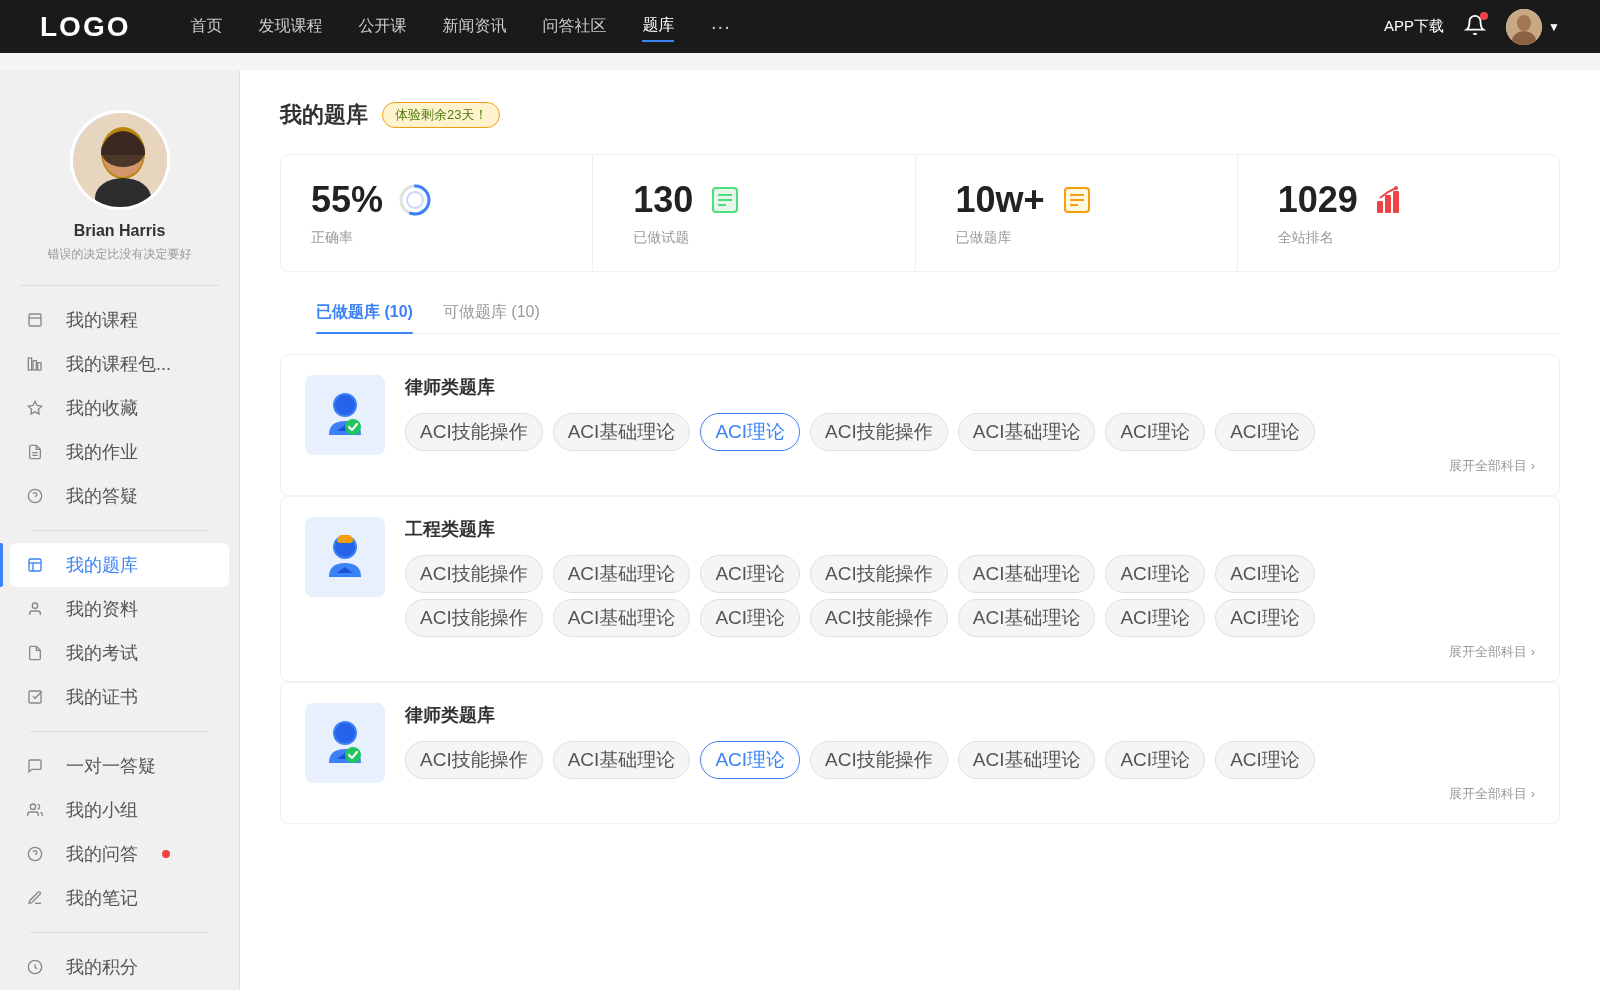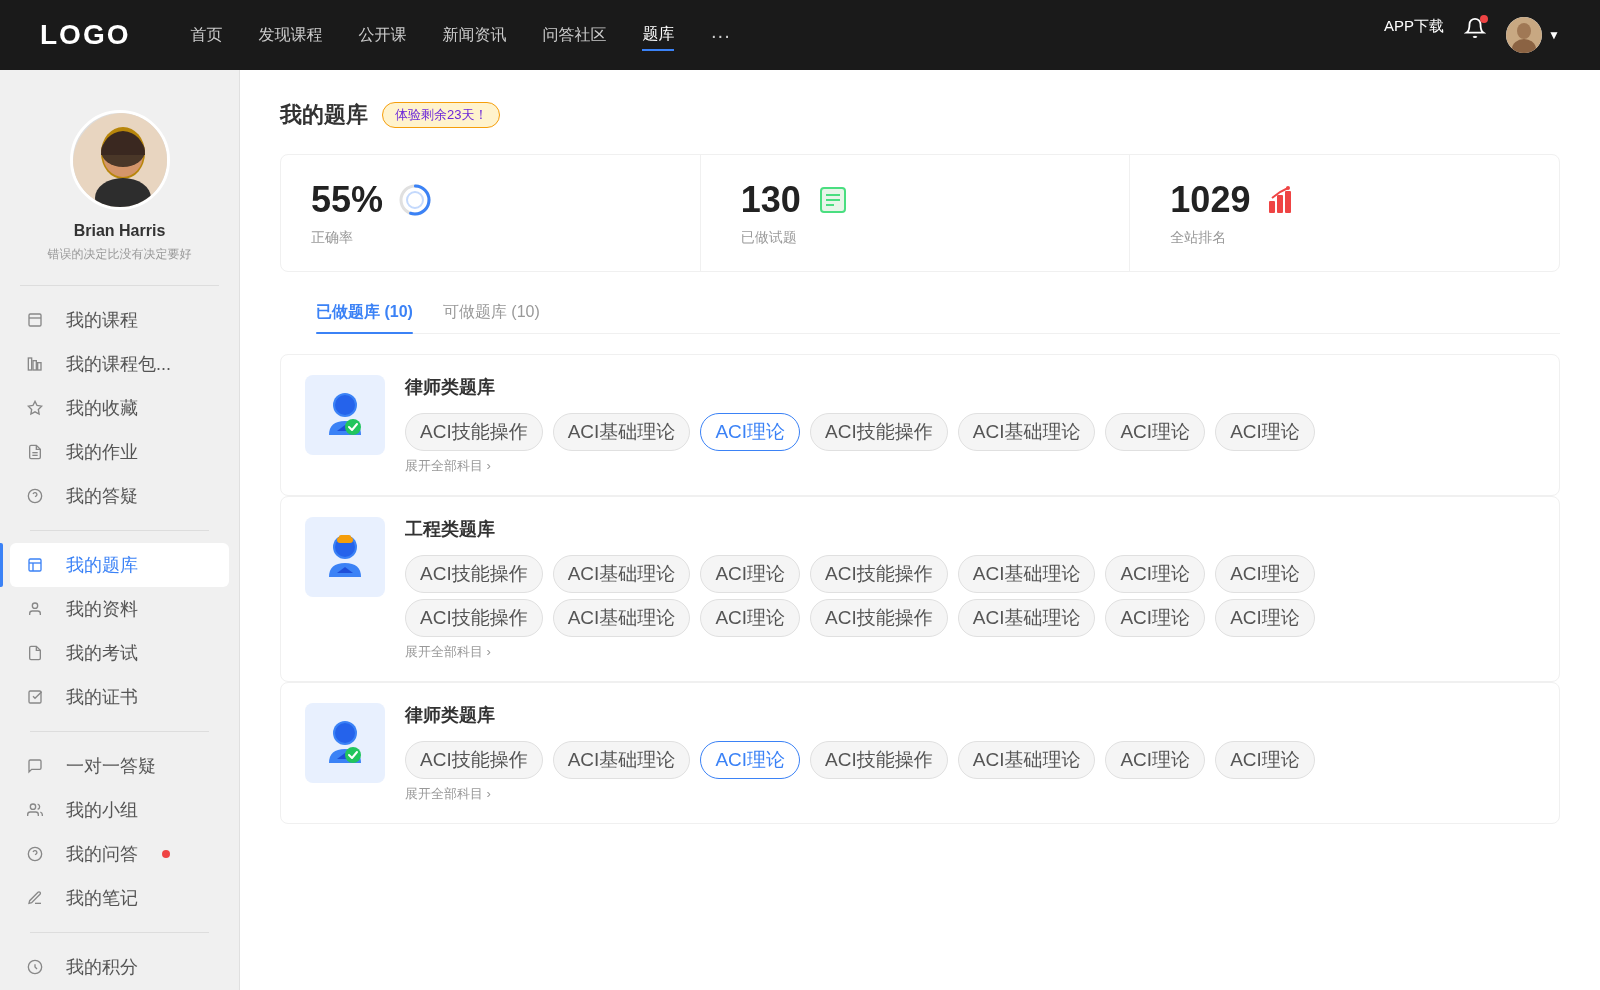--- a/index.html
+++ b/index.html
@@ -1,25 +1,25 @@
 <!DOCTYPE html>
 <html><head>
   <meta charset="utf-8">
   <style>
     * { margin: 0; padding: 0; box-sizing: border-box; }
     body { font-family: 'PingFang SC', 'Microsoft YaHei', sans-serif; background: #f5f5f5; width: 1600px; min-height: 990px; overflow-x: hidden; }
 
     
-    .header { background: #1a1a1a; height: 70px; display: flex; align-items: center; padding: 14px 40px; position: fixed; top: 0; left: 0; right: 0; z-index: 100; }
+    .header { background: #1a1a1a; height: 53px; display: flex; align-items: center; padding: 14px 40px; position: fixed; top: 0; left: 0; right: 0; z-index: 100; }
     .logo { color: white; font-size: 28px; font-weight: bold; margin-right: 60px; letter-spacing: 2px; }
     .nav { display: flex; align-items: center; gap: 36px; flex: 1; }
     .nav-item { color: #ccc; font-size: 16px; cursor: pointer; padding: 4px 0; }
     .nav-item.active { color: white; border-bottom: 2px solid #3b82f6; }
     .nav-more { color: #ccc; font-size: 20px; cursor: pointer; }
-    .header-right { display: flex; align-items: flex-start; gap: 20px; }
+    .header-right { display: flex; align-items: center; gap: 20px; }
     .app-download { color: white; font-size: 15px; cursor: pointer; }
     .bell-icon { position: relative; cursor: pointer; }
     .bell-dot { position: absolute; top: -2px; right: -2px; width: 8px; height: 8px; background: #ef4444; border-radius: 50%; }
     .avatar-wrapper { display: flex; align-items: center; gap: 6px; cursor: pointer; }
     .avatar-img { width: 36px; height: 36px; border-radius: 50%; background: #ddd; overflow: hidden; }
     .chevron { color: white; font-size: 12px; }
 
     
     .page-body { margin-top: 70px; display: flex; min-height: calc(990px - 70px); }
 
@@ -37,21 +37,21 @@
     .menu-icon { width: 18px; height: 18px; display: flex; align-items: center; justify-content: center; font-size: 16px; color: #888; flex-shrink: 0; }
     .sidebar-menu-item.active .menu-icon { color: #3b82f6; }
     .dot-badge { width: 8px; height: 8px; background: #ef4444; border-radius: 50%; display: inline-block; margin-left: 2px; }
 
     
     .main-content { flex: 1; background: white; padding: 30px 40px; overflow-y: auto; }
 
     
     .page-title-row { display: flex; align-items: center; gap: 14px; margin-bottom: 24px; }
     .page-title { font-size: 22px; font-weight: bold; color: #333; }
-    .trial-badge { background: #fff3cd; color: #6d28d9; border: 1px solid #f59e0b; border-radius: 20px; padding: 3px 12px; font-size: 13px; }
+    .trial-badge { background: #fff3cd; color: #4d7c0f; border: 1px solid #f59e0b; border-radius: 20px; padding: 3px 12px; font-size: 13px; }
 
     
     .stats-row { display: flex; gap: 10px; margin-bottom: 30px; border: 1px solid #f0f0f0; border-radius: 8px; overflow: hidden; }
     .stat-item { flex: 1; padding: 24px 30px; display: flex; flex-direction: column; gap: 8px; border-right: 1px solid #f0f0f0; }
     .stat-item:last-child { border-right: none; }
     .stat-top { display: flex; align-items: center; gap: 14px; }
     .stat-value { font-size: 36px; font-weight: bold; color: #222; }
     .stat-icon { width: 36px; height: 36px; display: flex; align-items: center; justify-content: center; }
     .stat-label { font-size: 14px; color: #999; }
 
@@ -62,21 +62,21 @@
     .tab.active::after { content: ''; position: absolute; bottom: -1px; left: 0; right: 0; height: 2px; background: #3b82f6; border-radius: 1px; }
 
     
     .subject-card { border: 1px solid #f0f0f0; border-radius: 8px; padding: 20px 24px; display: flex; align-items: flex-start; gap: 20px; }
     .subject-icon-wrapper { width: 80px; height: 80px; background: #e8f0fe; border-radius: 8px; display: flex; align-items: center; justify-content: center; flex-shrink: 0; }
     .subject-content { flex: 1; }
     .subject-title { font-size: 18px; font-weight: bold; color: #333; margin-bottom: 14px; }
     .tags-row { display: flex; flex-wrap: wrap; gap: 10px; margin-bottom: 6px; }
     .tag { padding: 5px 14px; border-radius: 20px; font-size: 19px; background: #f5f5f5; color: #555; cursor: pointer; border: 1px solid #e0e0e0; }
     .tag.active-tag { background: white; color: #3b82f6; border: 1px solid #3b82f6; }
-    .expand-link { font-size: 13px; color: #999; cursor: pointer; margin-top: 6px; }
+    .expand-link { text-align: right; font-size: 13px; color: #999; cursor: pointer; margin-top: 6px; }
   </style>
 </head>
 <body>
 
 <header class="header">
   <div class="logo">LOGO</div>
   <nav class="nav">
     <span class="nav-item">首页</span>
     <span class="nav-item">发现课程</span>
     <span class="nav-item">公开课</span>
@@ -317,20 +317,35 @@
               <rect x="3" y="3" width="24" height="24" rx="3" fill="none" stroke="#4ade80" stroke-width="2"></rect>
               <line x1="8" y1="10" x2="22" y2="10" stroke="#4ade80" stroke-width="2"></line>
               <line x1="8" y1="15" x2="22" y2="15" stroke="#4ade80" stroke-width="2"></line>
               <line x1="8" y1="20" x2="16" y2="20" stroke="#4ade80" stroke-width="2"></line>
             </svg>
           </div>
         </div>
         <span class="stat-label">已做试题</span>
       </div>
 
+      <div class="stat-item">
+        <div class="stat-top">
+          <span class="stat-value">10w+</span>
+          <div class="stat-icon">
+            <svg width="30" height="30" viewBox="0 0 30 30">
+              <rect x="3" y="3" width="24" height="24" rx="3" fill="#fff8e1"></rect>
+              <rect x="3" y="3" width="24" height="24" rx="3" fill="none" stroke="#f59e0b" stroke-width="2"></rect>
+              <line x1="8" y1="10" x2="22" y2="10" stroke="#f59e0b" stroke-width="2"></line>
+              <line x1="8" y1="15" x2="22" y2="15" stroke="#f59e0b" stroke-width="2"></line>
+              <line x1="8" y1="20" x2="16" y2="20" stroke="#f59e0b" stroke-width="2"></line>
+            </svg>
+          </div>
+        </div>
+        <span class="stat-label">已做题库</span>
+      </div>
 
       <div class="stat-item">
         <div class="stat-top">
           <span class="stat-value">1029</span>
           <div class="stat-icon">
             <svg width="30" height="30" viewBox="0 0 30 30">
               <rect x="2" y="16" width="6" height="12" rx="1" fill="#ef4444"></rect>
               <rect x="10" y="10" width="6" height="18" rx="1" fill="#ef4444"></rect>
               <rect x="18" y="6" width="6" height="22" rx="1" fill="#ef4444"></rect>
               <polyline points="5 13 13 7 21 3" fill="none" stroke="#ef4444" stroke-width="2"></polyline>

